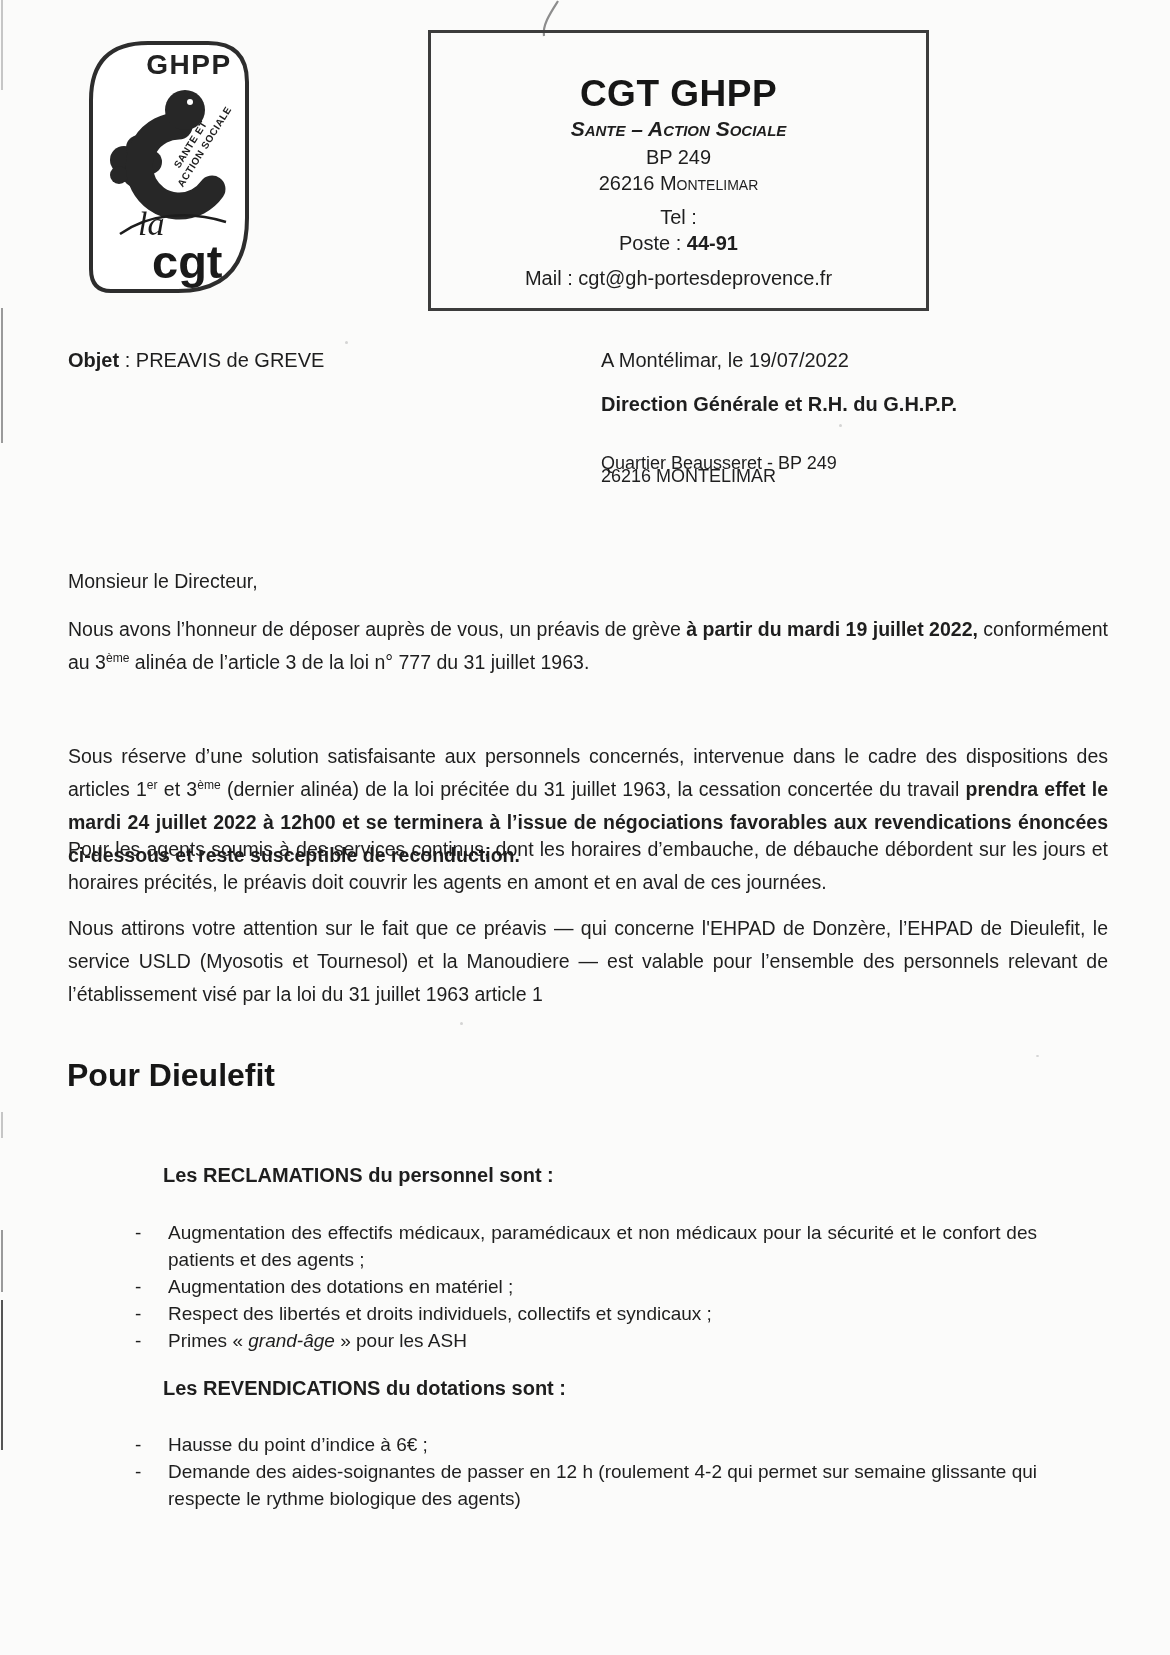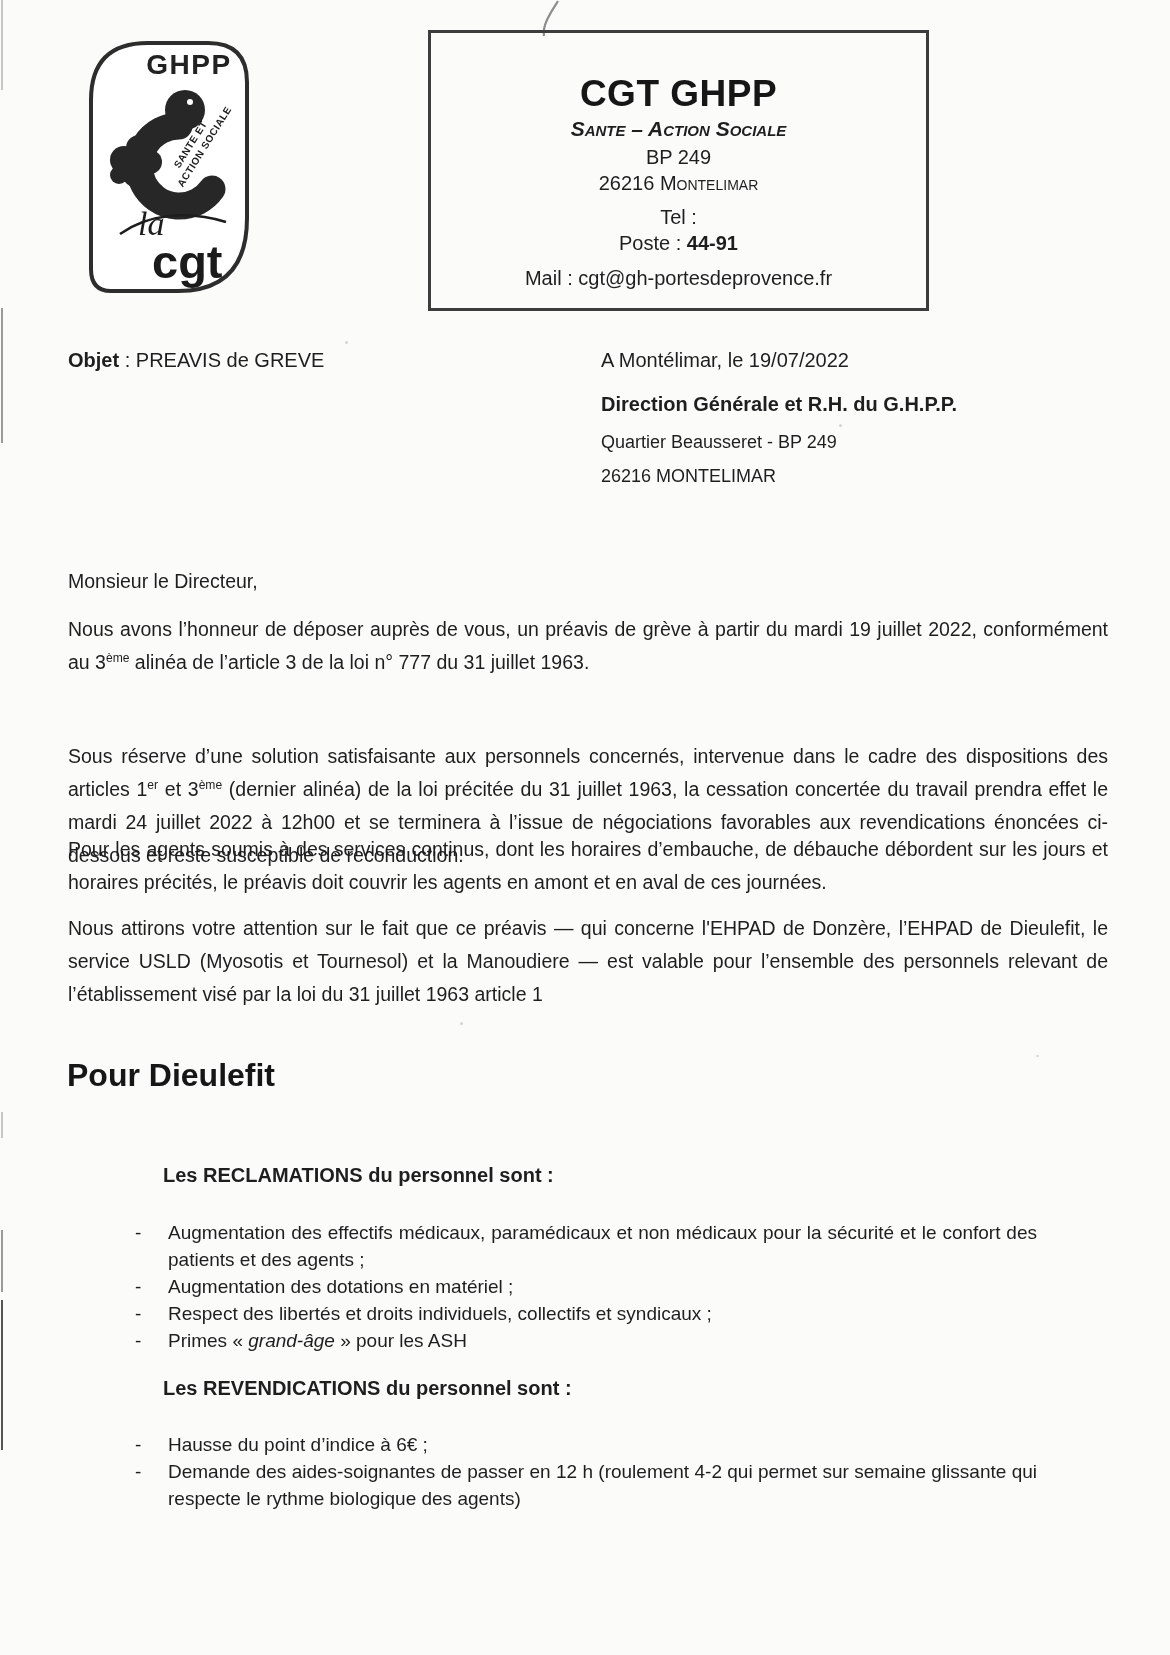--- a/index.html
+++ b/index.html
@@ -34,31 +34,31 @@
   .hb-city{top:139px;font-size:20px;font-variant:small-caps;}
   .hb-tel{top:173px;font-size:20px;}
   .hb-poste{top:199px;font-size:20px;}
   .hb-mail{top:234px;font-size:20px;}
   .bold{font-weight:700;}
 
   
   .objet{position:absolute;left:68px;top:349px;font-size:20px;}
   .dateline{position:absolute;left:601px;top:349px;font-size:20px;}
   .recipient{position:absolute;left:601px;top:393px;font-size:20px;font-weight:700;}
-  .r-addr1{position:absolute;left:601px;top:432px;font-size:18px;}
+  .r-addr1{position:absolute;left:601px;top:453px;font-size:18px;}
   .r-addr2{position:absolute;left:601px;top:466px;font-size:18px;}
 
   
   .salutation{position:absolute;left:68px;top:570px;font-size:19.5px;}
   .para{position:absolute;left:68px;width:1040px;font-size:19.5px;line-height:33px;text-align:justify;}
   .p1{top:613px;}
   .p2{top:692px;margin-top:48px;}
   .p3{top:833px;}
   .p4{top:912px;}
-  .seg-b{font-weight:400;}
+  .seg-b{font-weight:700;}
   .seg-i{font-style:italic;}
   .seg-sup{vertical-align:super;font-size:.62em;line-height:0;}
 
   
   .section-heading{position:absolute;left:67px;top:1057px;font-size:32px;font-weight:700;color:#161616;}
   .list-label{position:absolute;left:135px;font-size:20px;font-weight:700;margin-left:28px;}
   .label-recl{top:1164px;}
   .label-rev{top:1377px;}
   .ul{position:absolute;left:135px;width:902px;font-size:19px;line-height:27px;}
   .ul-recl{top:1219px;}
@@ -152,21 +152,21 @@
     <div class="li">
       <span class="dash">-</span>
       <div class="li-text"><span>Respect des libertés et droits individuels, collectifs et syndicaux ;</span></div>
     </div>
     <div class="li">
       <span class="dash">-</span>
       <div class="li-text"><span>Primes « </span><span class="seg-i">grand-âge</span><span> » pour les ASH</span></div>
     </div>
   </div>
 
-  <div class="list-label label-rev">Les REVENDICATIONS du personnel sont :</div>
+  <div class="list-label label-rev">Les REVENDICATIONS du dotations sont :</div>
   <div class="ul ul-rev">
     <div class="li">
       <span class="dash">-</span>
       <div class="li-text"><span>Hausse du point d’indice à 6€ ;</span></div>
     </div>
     <div class="li">
       <span class="dash">-</span>
       <div class="li-text"><span>Demande des aides-soignantes de passer en 12 h (roulement 4-2 qui permet sur semaine glissante qui respecte le rythme biologique des agents)</span></div>
     </div>
   </div>

